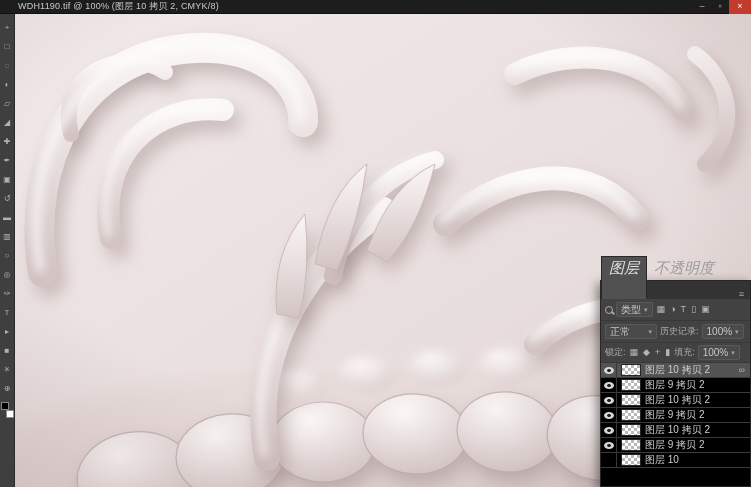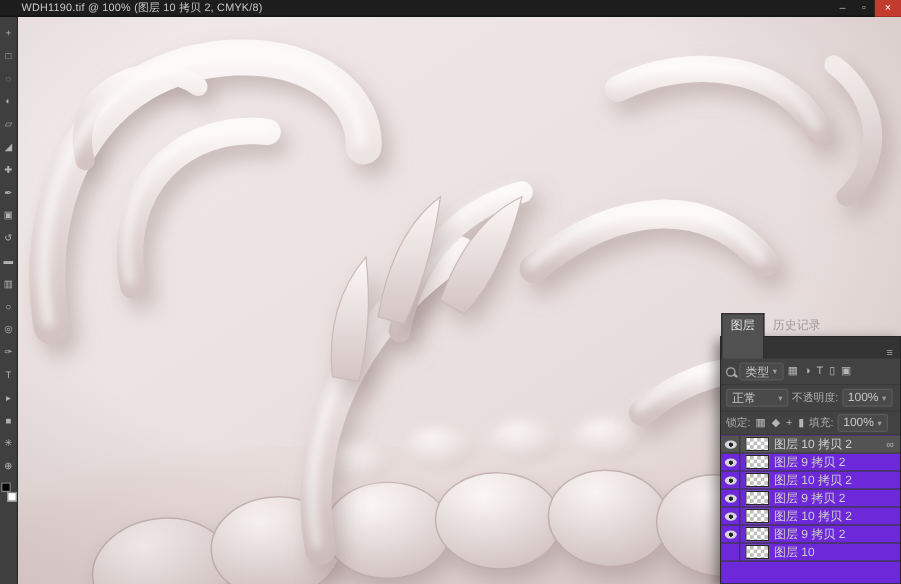--- a/index.html
+++ b/index.html
@@ -29,39 +29,39 @@
 
   
   .canvas { position:absolute; left:15px; top:14px; width:736px; height:473px; background:#e9dfde; }
   .canvas svg { display:block; width:100%; height:100%; }
 
   
   .panel { position:absolute; left:600px; top:280px; width:151px; height:207px;
     background:#424242; border:1px solid #272727; box-shadow:-3px 3px 10px rgba(0,0,0,.45);
     z-index:50; color:#c8c8c8; font-size:10px; display:flex; flex-direction:column; }
   .panel-tabs { display:flex; align-items:flex-end; background:#333333; height:18px; padding:0 2px 0 0; }
-  .ptab { padding:2px 7px 21px; font-size:10px; cursor:pointer; }
+  .ptab { padding:2px 7px 21px; font-size:15px; cursor:pointer;font-style:italic; }
   .ptab.active { background:#515151; color:#e0e0e0; border:1px solid #292929; border-bottom:none; }
   .ptab.inactive { color:#9a9a9a; }
   .panel-menu { margin-left:auto; color:#aaa; font-size:9px; padding:0 4px; cursor:pointer; }
 
   .prow { display:flex; align-items:center; height:22px; padding:0 4px; gap:3px;
     border-bottom:1px solid #383838; background:#424242; }
   .prow.lockrow { height:20px;text-align:center; }
   .dropdown { display:flex; align-items:center; gap:3px; background:#4a4a4a;
     border:1px solid #5a5a5a; border-radius:2px; padding:5px 4px; height:15px; cursor:pointer; }
   .caret { font-size:7px; color:#9f9f9f; }
   .mini-icon { color:#b5b5b5; font-size:9px; line-height:1; cursor:pointer; padding:0 1px; }
   .plabel { color:#adadad; font-size:9px; }
   .search-glyph { width:8px; height:8px; border:1.5px solid #aaa; border-radius:50%;
     position:relative; display:inline-block; }
   .search-glyph::after { content:""; position:absolute; width:4px; height:1.5px; background:#aaa;
     right:-3px; bottom:-1px; transform:rotate(40deg); }
 
-  .layer-list { flex:1; overflow:hidden; background:#6d28d9; }
+  .layer-list { flex:1; overflow:hidden; background:#000000; }
   .layer-row { display:flex; align-items:center; height:15px; gap:4px; padding:0 3px 0 0;
     border-bottom:1px solid #3a3a3a; cursor:pointer; }
   .layer-row.selected { background:#535353; }
   .eye-col { width:16px; height:15px; display:flex; align-items:center; justify-content:center;
     border-right:1px solid #383838; }
   .eye { width:10px; height:7px; border-radius:50%;
     background:radial-gradient(circle at 50% 50%, #222 1.6px, #d6d6d6 1.9px); }
   .thumb { width:20px; height:12px; border:1px solid #262626; background-color:#fff;
     background-image:
       linear-gradient(45deg,#b9b9b9 25%,transparent 25%,transparent 75%,#b9b9b9 75%),
@@ -212,21 +212,21 @@
         <path d="M 262,300 Q 256,240 290,200 Q 296,256 284,304 Z"></path>
       </g>
 
       <rect x="0" y="0" width="736" height="473" fill="url(#vig)"></rect>
     </svg>
   </div>
 
   <div class="panel">
     <div class="panel-tabs">
       <span class="ptab active">图层</span>
-      <span class="ptab inactive">历史记录</span>
+      <span class="ptab inactive">不透明度</span>
       <span class="panel-menu">≡</span>
     </div>
 
     <div class="prow">
       <span class="search-glyph"></span>
       <span class="dropdown">
         <span>类型</span>
         <span class="caret">▾</span>
       </span>
       <span class="mini-icon">▦</span>
@@ -234,21 +234,21 @@
       <span class="mini-icon">T</span>
       <span class="mini-icon">▯</span>
       <span class="mini-icon">▣</span>
     </div>
 
     <div class="prow">
       <span class="dropdown" style="min-width:52px">
         <span>正常</span>
         <span class="caret" style="margin-left:auto">▾</span>
       </span>
-      <span class="plabel">不透明度:</span>
+      <span class="plabel">历史记录:</span>
       <span class="dropdown">
         <span>100%</span>
         <span class="caret">▾</span>
       </span>
     </div>
 
     <div class="prow lockrow">
       <span class="plabel">锁定:</span>
       <span class="mini-icon">▦</span>
       <span class="mini-icon">◆</span>

